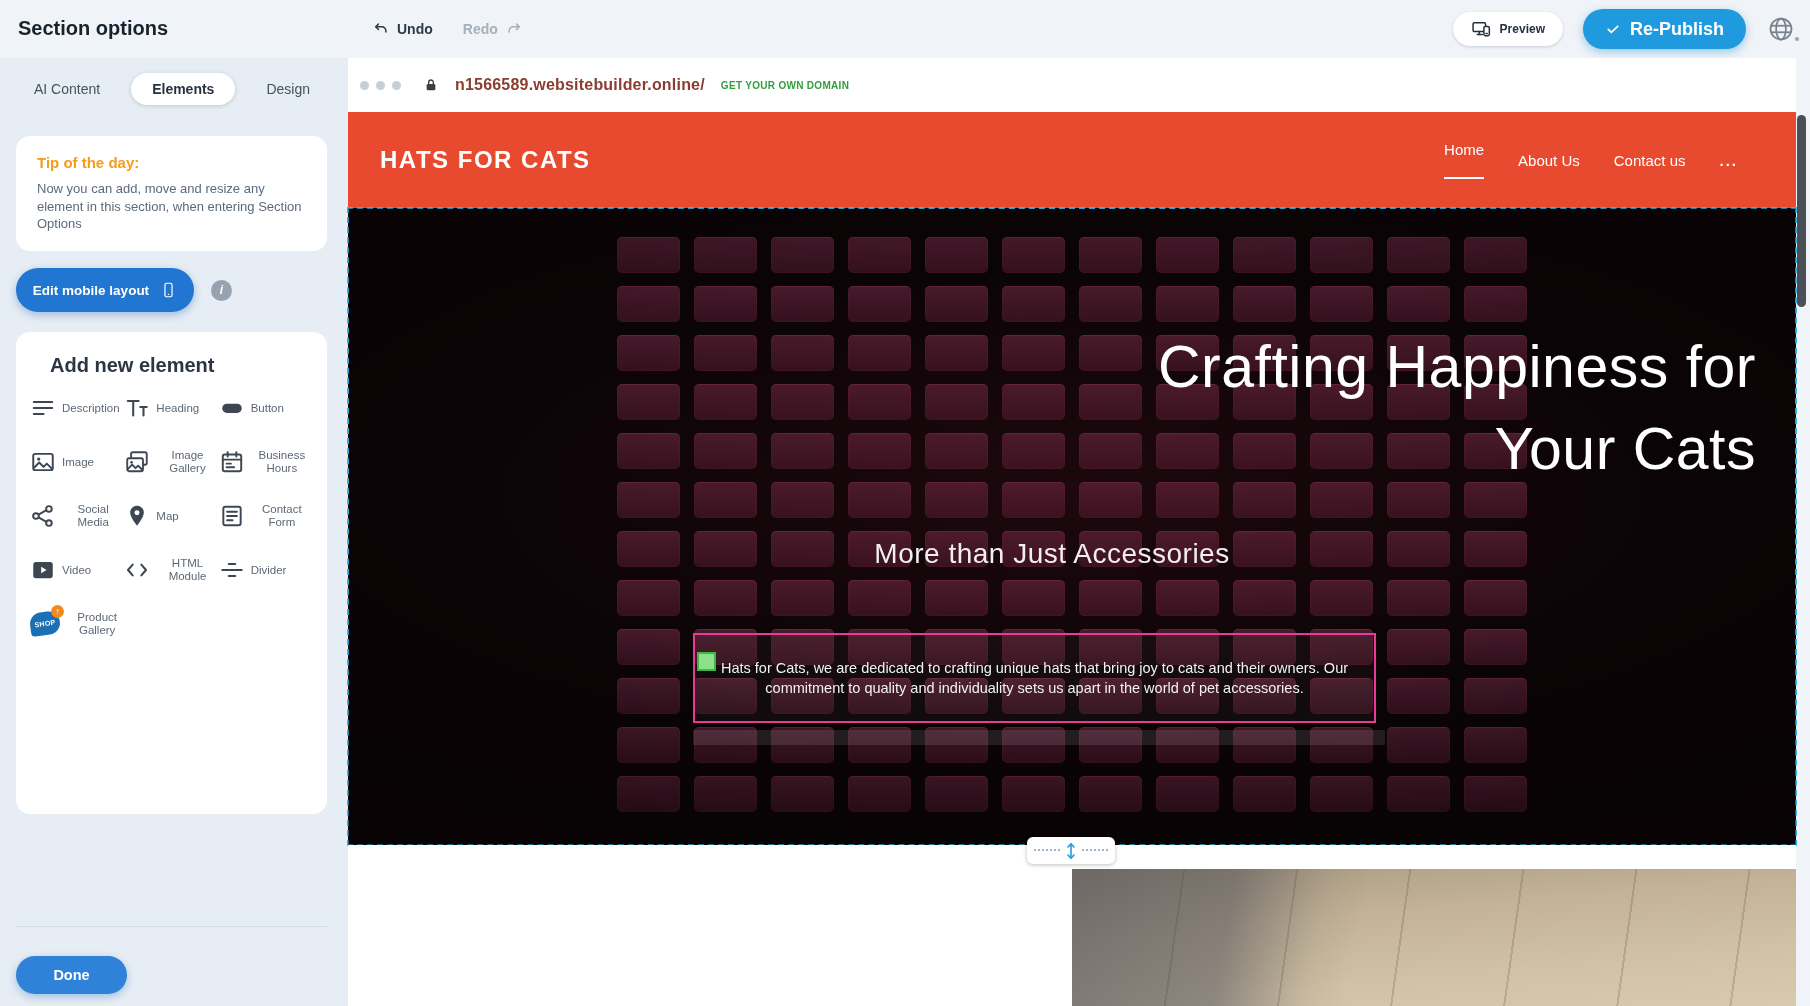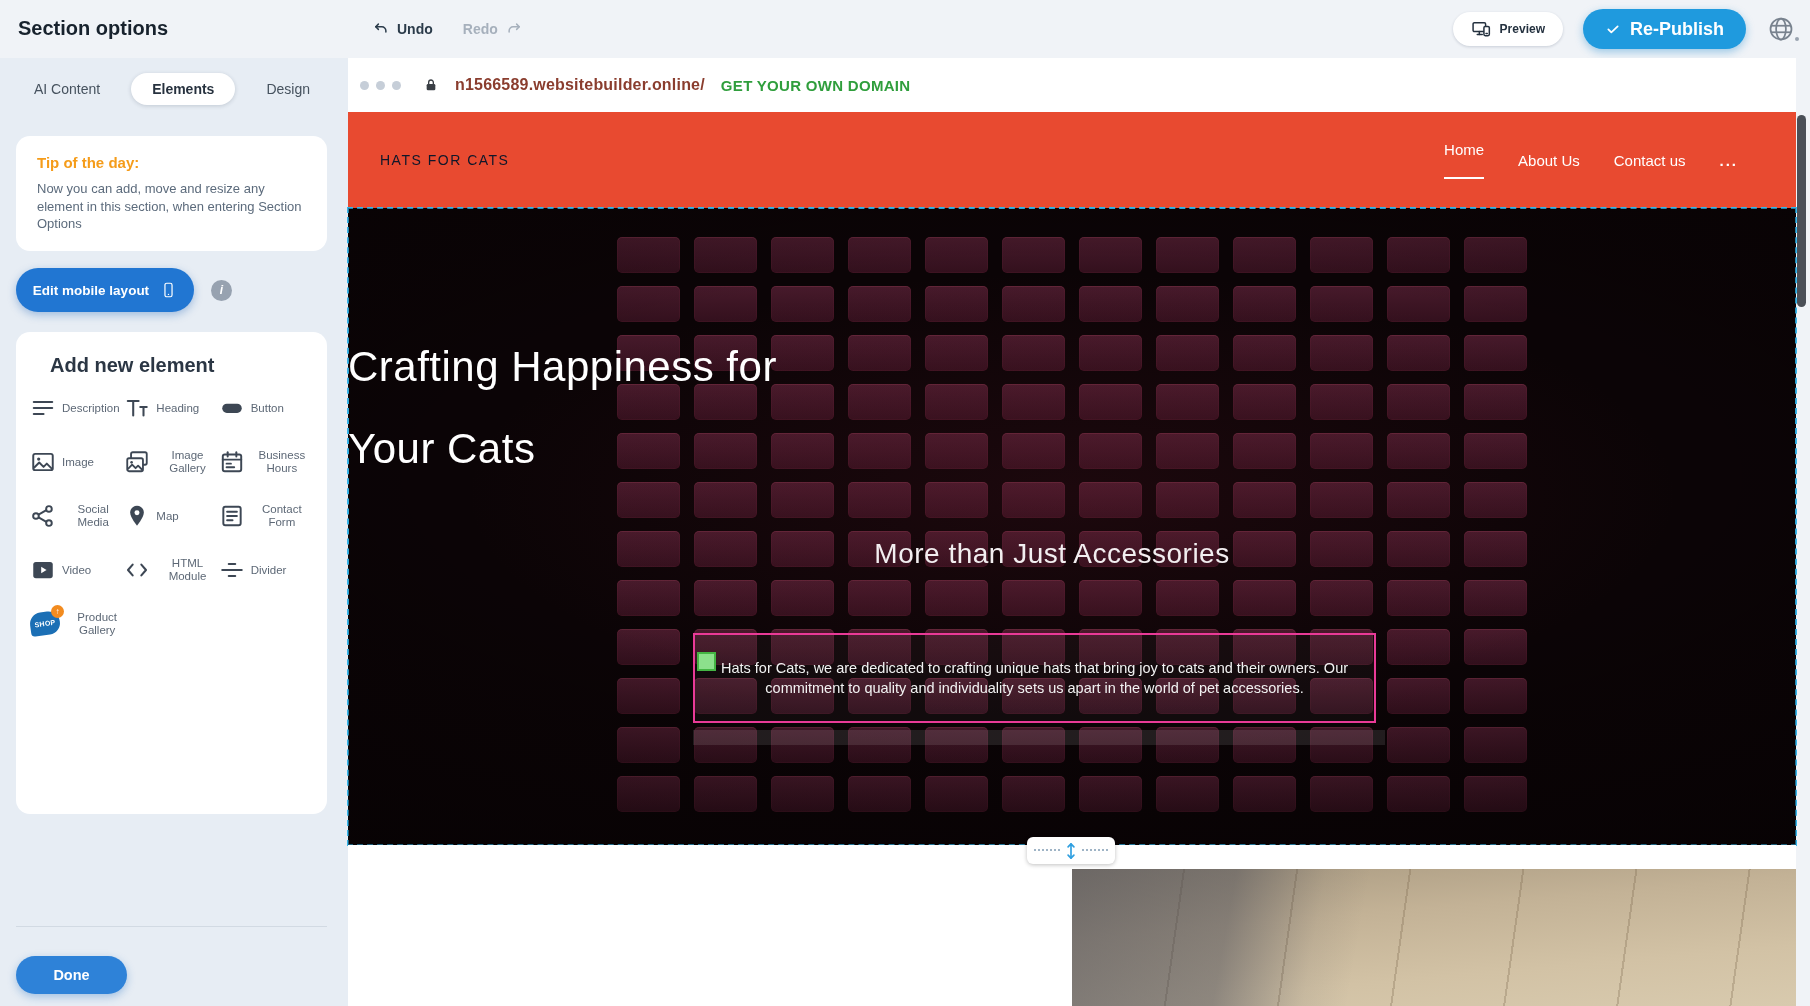--- a/index.html
+++ b/index.html
@@ -55,41 +55,41 @@
     font-size:14.5px;font-weight:700;display:flex;align-items:center;justify-content:center;
     box-shadow:0 3px 8px rgba(30,110,195,.35);cursor:pointer;}
 
   
   .preview{position:absolute;left:348px;top:58px;width:1448px;height:948px;background:#ffffff;}
   .browser-bar{position:absolute;left:0;top:0;width:1448px;height:54px;background:#ffffff;display:flex;align-items:center;}
   .win-dots{display:flex;gap:7px;margin-left:12px;}
   .win-dots i{width:9px;height:9px;border-radius:50%;background:#c6ced8;}
   .lock{margin-left:22px;display:flex;}
   .url-text{margin-left:16px;font-size:16px;font-weight:600;color:#8a3d2e;letter-spacing:.2px;}
-  .domain-cta{margin-left:16px;font-size:15px;font-weight:800;color:#2f9e3c;letter-spacing:.3px;cursor:pointer;}
+  .domain-cta{margin-left:16px;font-size:10px;font-weight:800;color:#2f9e3c;letter-spacing:.3px;cursor:pointer;}
 
   .site-header{position:absolute;left:0;top:54px;width:1448px;height:96px;background:#e84a30;display:flex;align-items:center;
     justify-content:space-between;padding:0 58px 0 32px;}
-  .site-logo{color:#0f172a;font-size:14px;font-weight:400;letter-spacing:1.5px;cursor:pointer;}
+  .site-logo{color:#ffffff;font-size:24px;font-weight:700;letter-spacing:1.5px;cursor:pointer;}
   .site-nav{display:flex;align-items:center;gap:34px;}
   .nav-item{color:#fff;font-size:15px;cursor:pointer;padding-bottom:0;}
   .nav-item.active{border-bottom:2px solid #fff;padding-bottom:19px;text-align:center;}
   .nav-more{font-weight:700;letter-spacing:2px;}
 
   .hero{position:absolute;left:0;top:150px;width:1448px;height:637px;background:#0b0406;overflow:hidden;
     outline:2px dashed #35b5ea;outline-offset:-1px;cursor:pointer;}
   .tile-grid{position:absolute;left:269px;top:29px;display:grid;grid-template-columns:repeat(12,63px);grid-auto-rows:36px;
     column-gap:14px;row-gap:13px;z-index:1;}
   .tile{background:linear-gradient(180deg,#471a2b 0%,#33101d 100%);border-radius:5px;
     box-shadow:inset 0 1px 0 rgba(255,120,150,.10), inset 0 0 0 1px rgba(255,80,110,.05);}
   .hero-vignette{position:absolute;inset:0;z-index:2;pointer-events:none;
     background:radial-gradient(60% 50% at 50% 45%, rgba(120,30,50,.16), rgba(0,0,0,0) 70%),
                radial-gradient(120% 95% at 50% 42%, rgba(0,0,0,0) 35%, rgba(4,1,2,.55) 78%, rgba(4,1,2,.85) 100%);}
-  .hero-heading{position:absolute;left:0;right:40px;top:118px;z-index:3;text-align:left;color:#ffffff;
-    font-size:42px;font-weight:500;line-height:82px;letter-spacing:.5px;cursor:pointer;}
+  .hero-heading{position:absolute;left:0;right:40px;top:118px;z-index:3;text-align:right;color:#ffffff;
+    font-size:59px;font-weight:500;line-height:82px;letter-spacing:.5px;cursor:pointer;}
   .hero-heading span{display:block;}
   .hero-sub{position:absolute;left:0;right:40px;top:330px;z-index:3;text-align:center;color:#f2eef0;
     font-size:28px;font-weight:400;letter-spacing:.5px;cursor:pointer;}
   .selected-box{position:absolute;left:345px;top:425px;width:683px;height:90px;z-index:4;border:2px solid #e93a97;
     background:rgba(255,255,255,.03);display:flex;align-items:center;justify-content:center;cursor:pointer;}
   .selected-box p{width:672px;text-align:center;color:#f2f2f2;font-size:14.5px;line-height:20px;}
   .drag-handle{position:absolute;left:2px;top:17px;width:19px;height:19px;background:#8ce08c;border:2px solid #44b544;z-index:5;cursor:grab;}
   .ghost-band{position:absolute;left:345px;top:522px;width:692px;height:15px;background:rgba(255,255,255,.10);z-index:3;}
 
   .resize-pill{position:absolute;left:679px;top:779px;width:88px;height:27px;background:#ffffff;border-radius:6px;z-index:6;

